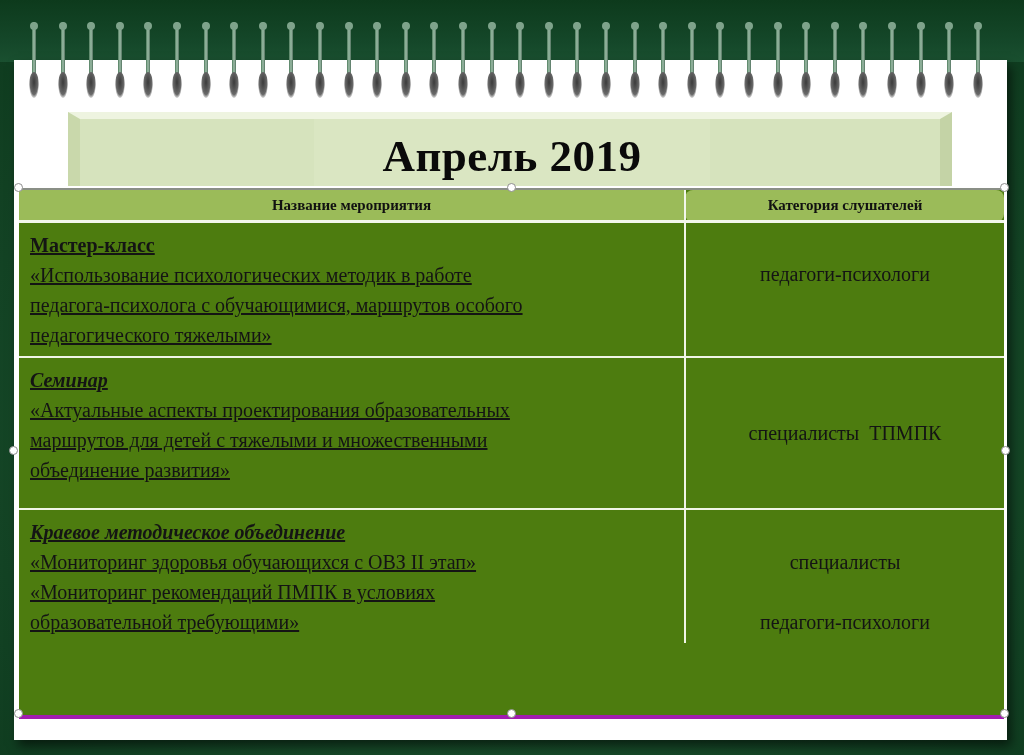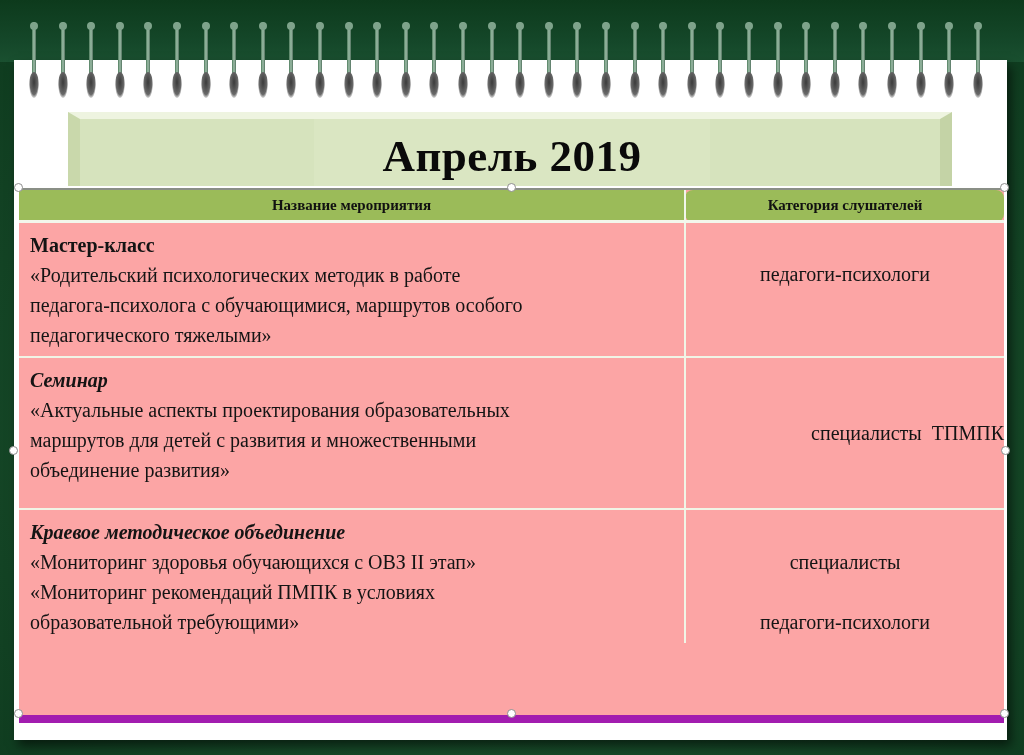--- a/index.html
+++ b/index.html
@@ -46,41 +46,41 @@
     position:absolute; left:234px; top:0; width:396px; height:100%;
     background:#dae6c2;
   }
   .title {
     position:absolute; left:0; top:128px; width:1024px; text-align:center;
     font-size:45px; font-weight:bold; color:#0a0a0a; line-height:56px;
     letter-spacing:0.5px;
   }
   .table-wrap {
     position:absolute; left:19px; top:188px; width:985px; height:525px;
-    background:#fca5a5;
+    background:#4d7c0f;
     border-top:2px solid #8a8f86;
-    border-bottom:8px solid #a21caf;
+    border-bottom:4px solid #a21caf;
   }
   table {
     width:985px; border-collapse:collapse; table-layout:fixed;
   }
   th {
     background:#9bbb59; color:#111; font-size:15px; font-weight:bold;
     height:30px; padding:0; text-align:center;
     border-right:2px solid #f2f6ea; border-bottom:3px solid #f3f7ec;
   }
   th:last-child { border-right:none;border-radius:8px; }
   td {
     color:#141414; font-size:20px; line-height:30px; vertical-align:top;
     border-bottom:2px solid #f0f5e6; border-right:2px solid #f0f5e6;
     padding:0;
   }
   td:last-child { border-right:none; text-align:center; vertical-align:middle; }
   tr:last-child td { border-bottom:none; }
-  .ev { padding:7px 18px 6px 11px; }
+  .ev { padding:7px 18px 6px 11px;text-decoration:underline; }
   .ev-type { font-weight:bold; }
   .ev-type.italic { font-style:italic; }
   .ev-line { display:block; }
   .aud-line { display:block; }
   .aud-gap { display:block; height:30px; }
   .handle {
     position:absolute; width:9px; height:9px; border-radius:50%;
     background:#ffffff; border:1px solid #8e8e8e; box-sizing:border-box;
   }
 </style>
@@ -247,41 +247,41 @@
         <th>Название мероприятия</th>
         <th>Категория слушателей</th>
       </tr>
     </thead>
     <tbody>
 
       <tr style="height:128px">
         <td>
           <div class="ev">
             <span class="ev-line ev-type">Мастер-класс</span>
-            <span class="ev-line">«Родительский психологических методик в работе</span>
+            <span class="ev-line">«Использование психологических методик в работе</span>
             <span class="ev-line">педагога-психолога с обучающимися, маршрутов особого</span>
             <span class="ev-line">педагогического тяжелыми»</span>
           </div>
         </td>
         <td style="vertical-align:top; padding-top:36px;">
           <span class="aud-line">педагоги-психологи</span>
         </td>
       </tr>
 
 
       <tr style="height:140px">
         <td>
           <div class="ev">
             <span class="ev-line ev-type italic">Семинар</span>
             <span class="ev-line">«Актуальные аспекты проектирования образовательных</span>
-            <span class="ev-line">маршрутов для детей с развития и множественными</span>
+            <span class="ev-line">маршрутов для детей с тяжелыми и множественными</span>
             <span class="ev-line">объединение развития»</span>
           </div>
         </td>
-        <td style="white-space:pre;text-align:right;">
+        <td style="white-space:pre;">
           <span class="aud-line">специалисты  ТПМПК</span>
         </td>
       </tr>
 
       <tr style="height:134px">
         <td>
           <div class="ev">
             <span class="ev-line ev-type italic">Краевое методическое объединение</span>
             <span class="ev-line">«Мониторинг здоровья обучающихся с ОВЗ II этап»</span>
             <span class="ev-line">«Мониторинг рекомендаций ПМПК в условиях</span>

